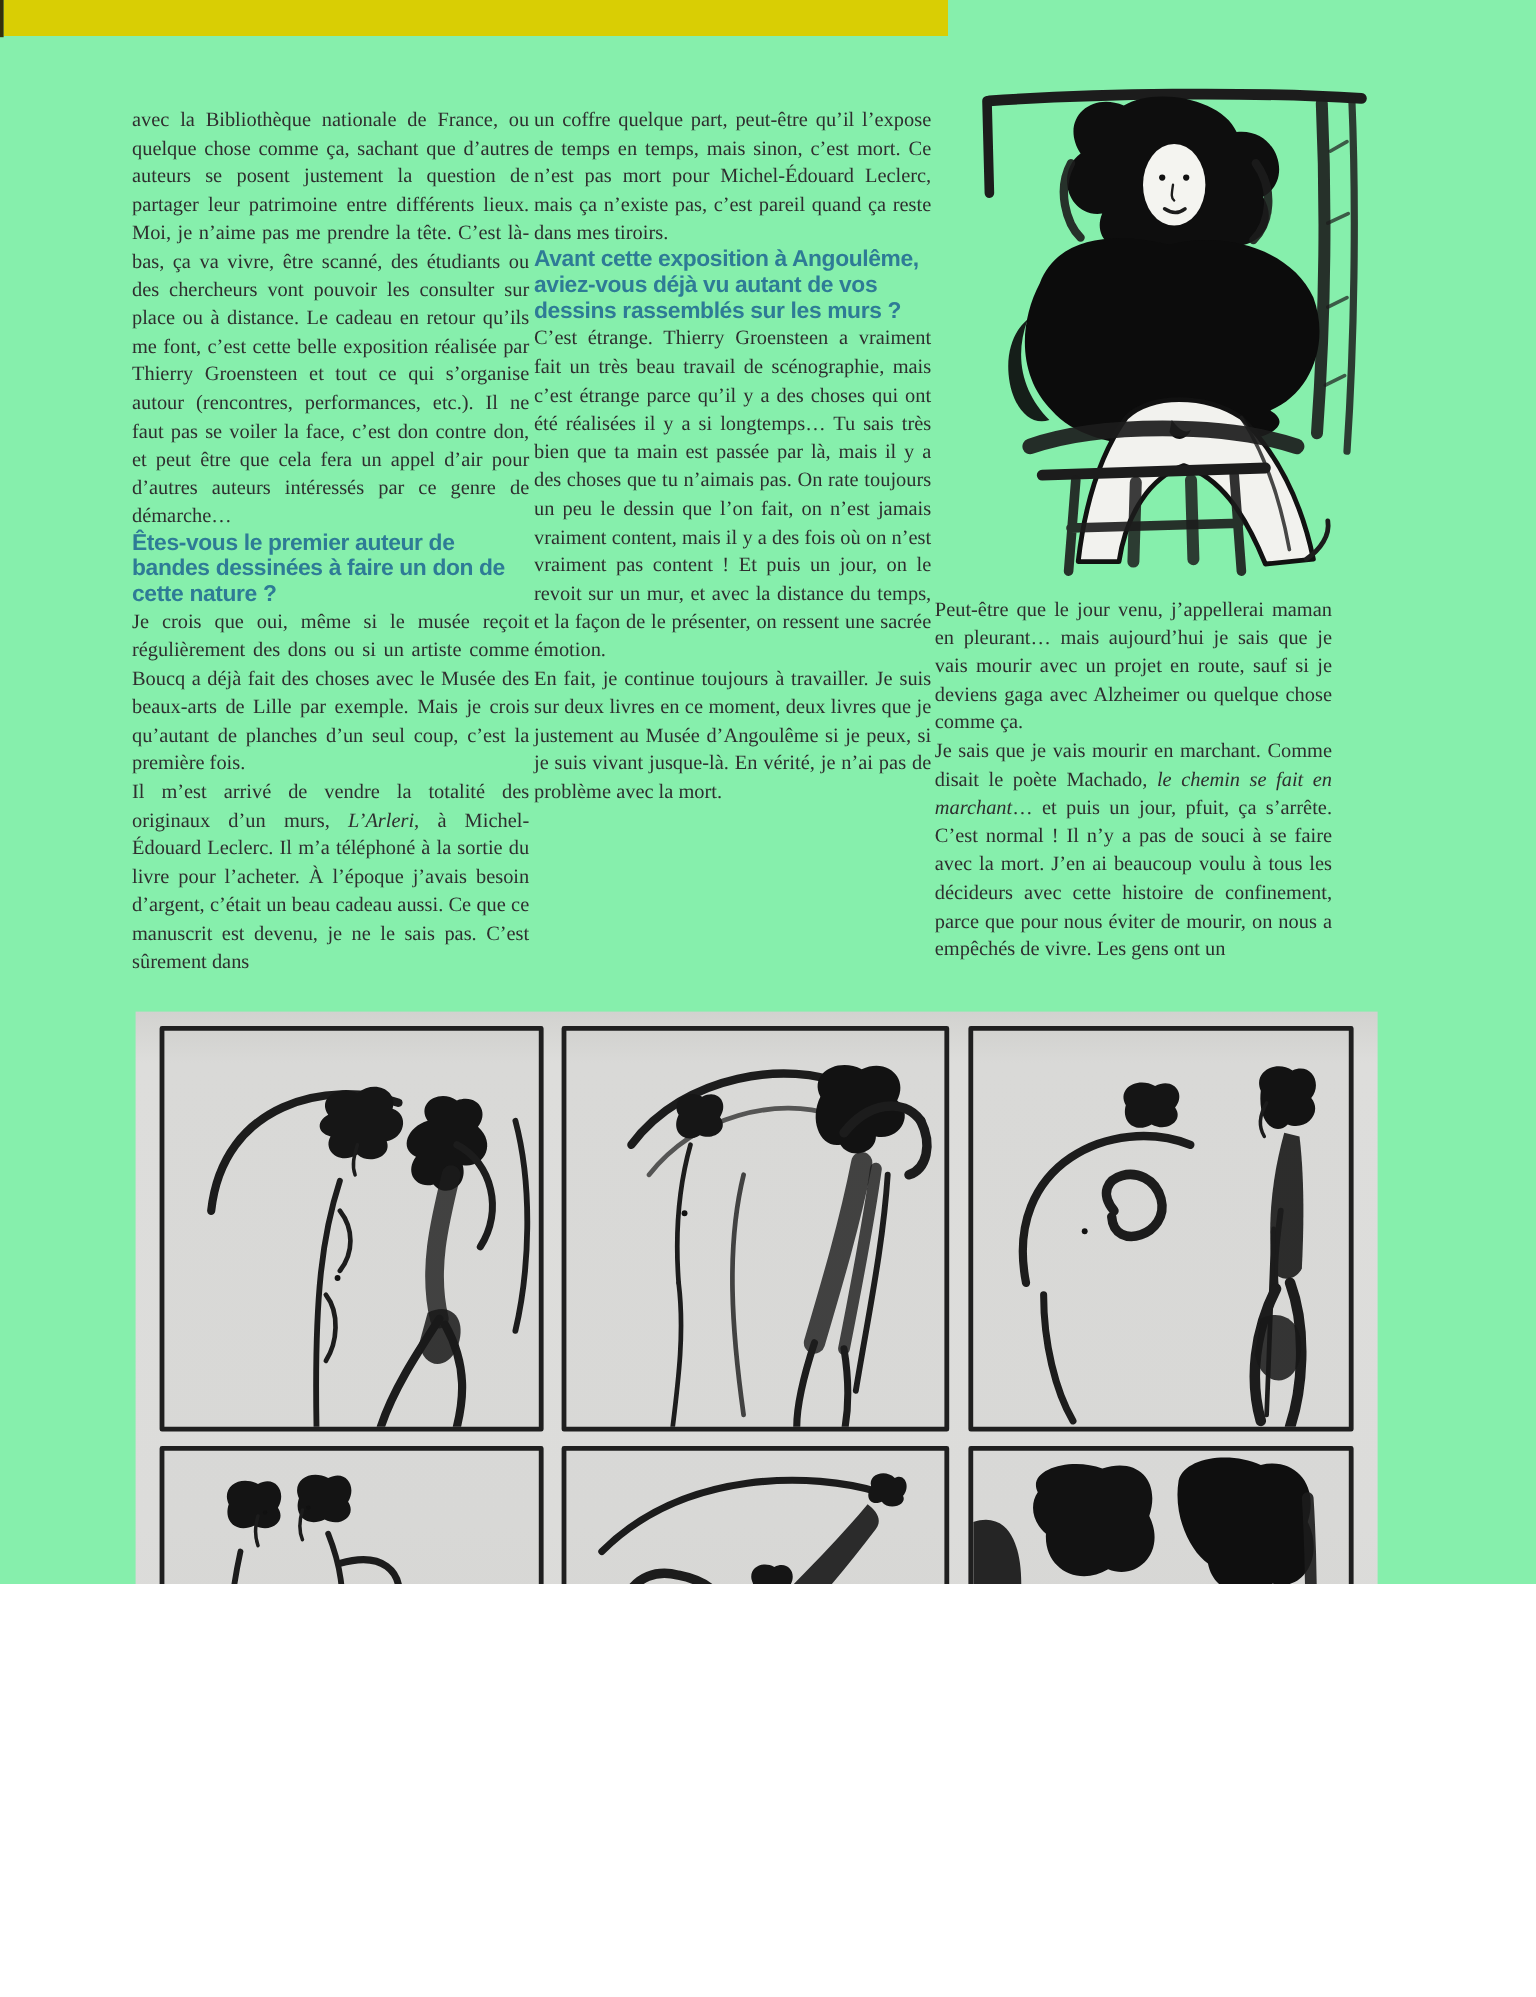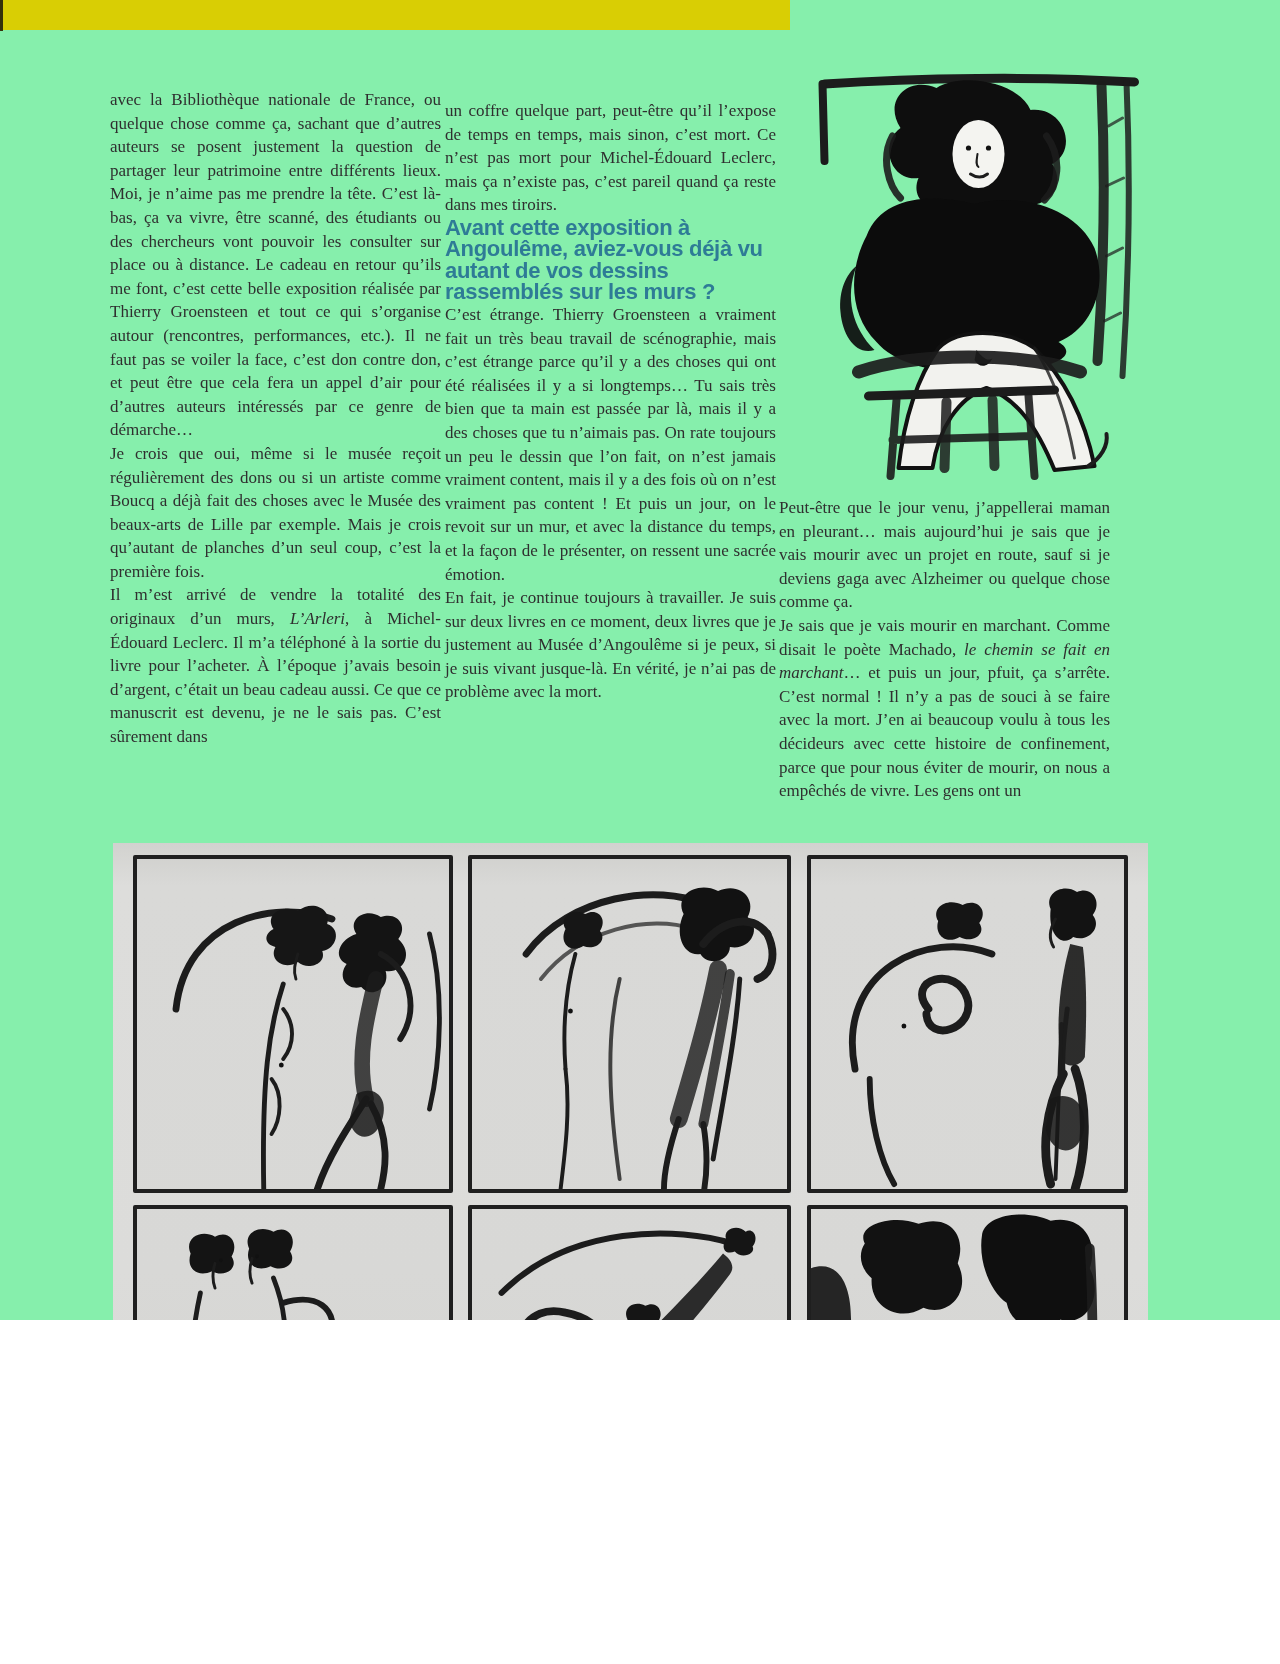--- a/index.html
+++ b/index.html
@@ -9,27 +9,27 @@
   .bar-top{position:absolute;left:3px;top:0;width:787px;height:30px;background:var(--yellow-bar,#d9ce04);}
   .bar-top-edge{position:absolute;left:0;top:0;width:3px;height:31px;background:var(--edge-dark,#35310a);}
   .bar-bottom{position:absolute;left:0;top:1632px;width:792px;height:32px;background:var(--red-bar,#e84a3f);}
   .page-number{position:absolute;left:1206px;top:1648px;width:40px;text-align:center;
         font:13px/16px "Liberation Sans", sans-serif;color:#3c3c3c;}
   
   .col{position:absolute;width:331px;text-align:justify;color:var(--text,#2f2f2f);
        font-size:17px;line-height:23.6px;hyphens:auto;-webkit-hyphens:auto;}
   .col p{margin:0;}
   .col p + p{margin-top:0;}
-  .q{font-family:"Liberation Sans", sans-serif;font-weight:700;font-size:22px;line-height:21.5px;
+  .q{font-family:"Liberation Sans", sans-serif;font-weight:700;font-size:19px;line-height:21.5px;
      letter-spacing:-0.3px;margin:14px 0 5px;text-align:left;hyphens:manual;}
   .q.teal{color:var(--teal,#2e7b96);}
   .q.red{color:var(--heading-red,#e8252b);}
   .it{font-style:italic;}
   #col1{left:110px;top:88px;}
-  #col2{left:445px;top:88px;margin-top:11px;}
+  #col2{left:445px;top:88px;}
   #col3{left:779px;top:496px;}
   
   .portrait{position:absolute;left:793px;top:66px;width:367px;height:420px;}
   
   .artwork{position:absolute;left:113px;top:843px;width:1035px;height:714px;
            background:linear-gradient(180deg,#d2d2cf 0%,#dddddb 6%,#dcdcda 60%,#d8d8d5 100%);}
   .panel{position:absolute;border:4px solid #1f1f1f;border-radius:2px;background:rgba(0,0,0,0.015);}
   .panel svg{display:block;width:100%;height:100%;}
   .p1{left:20px;top:12px;width:312px;height:330px;}
   .p2{left:355px;top:12px;width:315px;height:330px;}
@@ -42,20 +42,21 @@
 </head>
 <body>
 
 <div class="page">
 
   <div class="bar-top"></div>
   <div class="bar-top-edge"></div>
 
   <div class="col" id="col1">
     <p>avec la Bibliothèque nationale de France, ou quelque chose comme ça, sachant que d’autres auteurs se posent justement la question de partager leur patrimoine entre différents lieux. Moi, je n’aime pas me prendre la tête. C’est là-bas, ça va vivre, être scanné, des étudiants ou des chercheurs vont pouvoir les consulter sur place ou à distance. Le cadeau en retour qu’ils me font, c’est cette belle exposition réalisée par Thierry Groensteen et tout ce qui s’organise autour (rencontres, performances, etc.). Il ne faut pas se voiler la face, c’est don contre don, et peut être que cela fera un appel d’air pour d’autres auteurs intéressés par ce genre de démarche…</p>
+    <p class="q teal">Êtes-vous le premier auteur de bandes dessinées à faire un don de cette nature ?</p>
     <p>Je crois que oui, même si le musée reçoit régulièrement des dons ou si un artiste comme Boucq a déjà fait des choses avec le Musée des beaux-arts de Lille par exemple. Mais je crois qu’autant de planches d’un seul coup, c’est la première fois.</p>
     <p><span>Il m’est arrivé de vendre la totalité des originaux d’un murs, </span><span class="it">L’Arleri</span><span>, à Michel-Édouard Leclerc. Il m’a téléphoné à la sortie du livre pour l’acheter. À l’époque j’avais besoin d’argent, c’était un beau cadeau aussi. Ce que ce manuscrit est devenu, je ne le sais pas. C’est sûrement dans</span></p>
   </div>
 
   <div class="col" id="col2">
     <p>un coffre quelque part, peut-être qu’il l’expose de temps en temps, mais sinon, c’est mort. Ce n’est pas mort pour Michel-Édouard Leclerc, mais ça n’existe pas, c’est pareil quand ça reste dans mes tiroirs.</p>
     <p class="q teal">Avant cette exposition à Angoulême, aviez-vous déjà vu autant de vos dessins rassemblés sur les murs ?</p>
     <p>C’est étrange. Thierry Groensteen a vraiment fait un très beau travail de scénographie, mais c’est étrange parce qu’il y a des choses qui ont été réalisées il y a si longtemps… Tu sais très bien que ta main est passée par là, mais il y a des choses que tu n’aimais pas. On rate toujours un peu le dessin que l’on fait, on n’est jamais vraiment content, mais il y a des fois où on n’est vraiment pas content ! Et puis un jour, on le revoit sur un mur, et avec la distance du temps, et la façon de le présenter, on ressent une sacrée émotion.</p>
     <p>En fait, je continue toujours à travailler. Je suis sur deux livres en ce moment, deux livres que je justement au Musée d’Angoulême si je peux, si je suis vivant jusque-là. En vérité, je n’ai pas de problème avec la mort.</p>
   </div>

